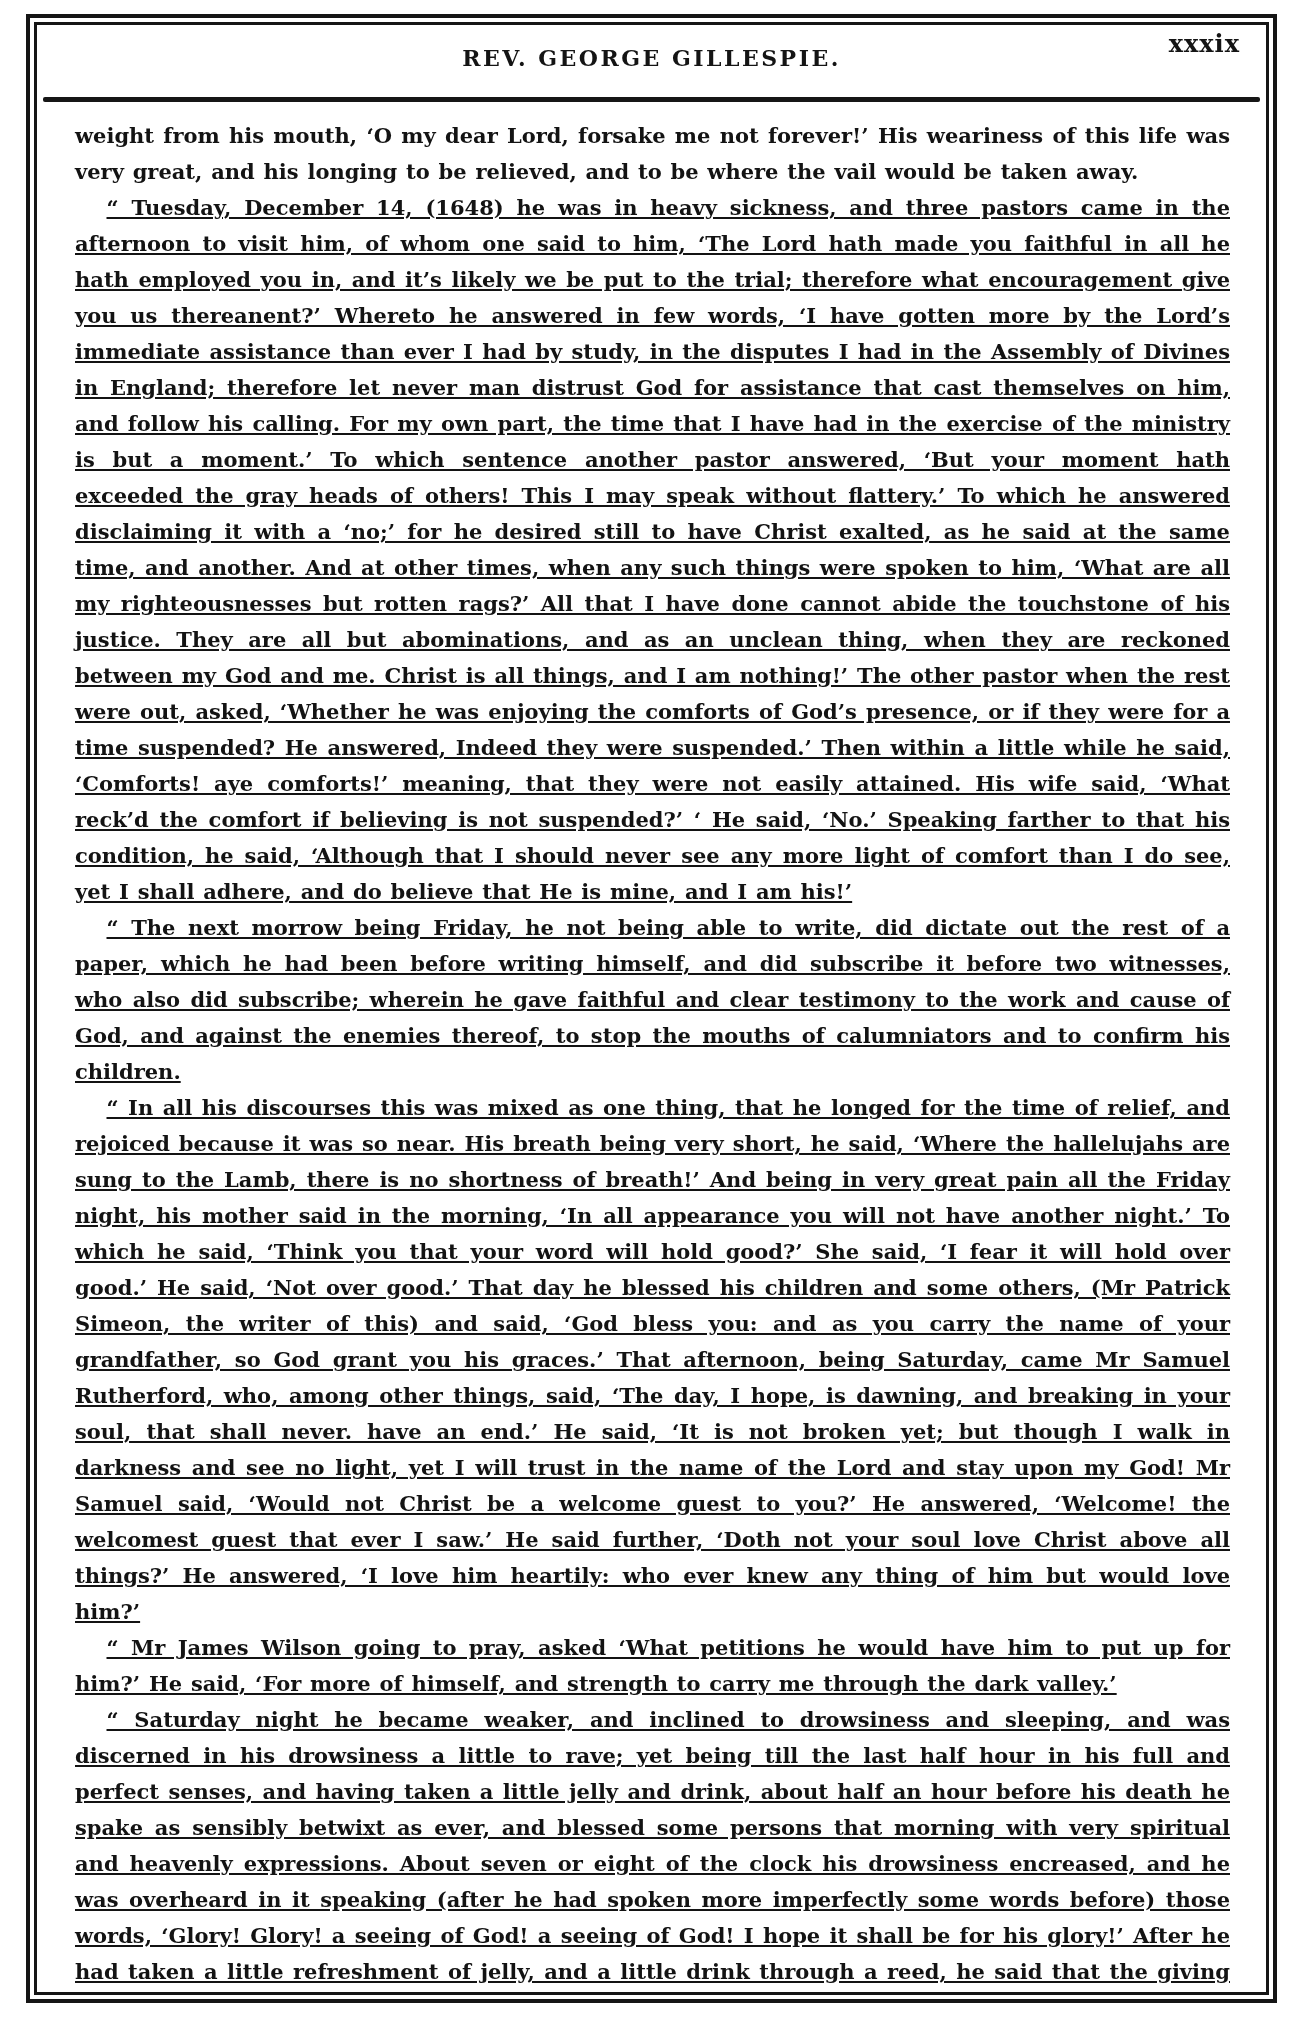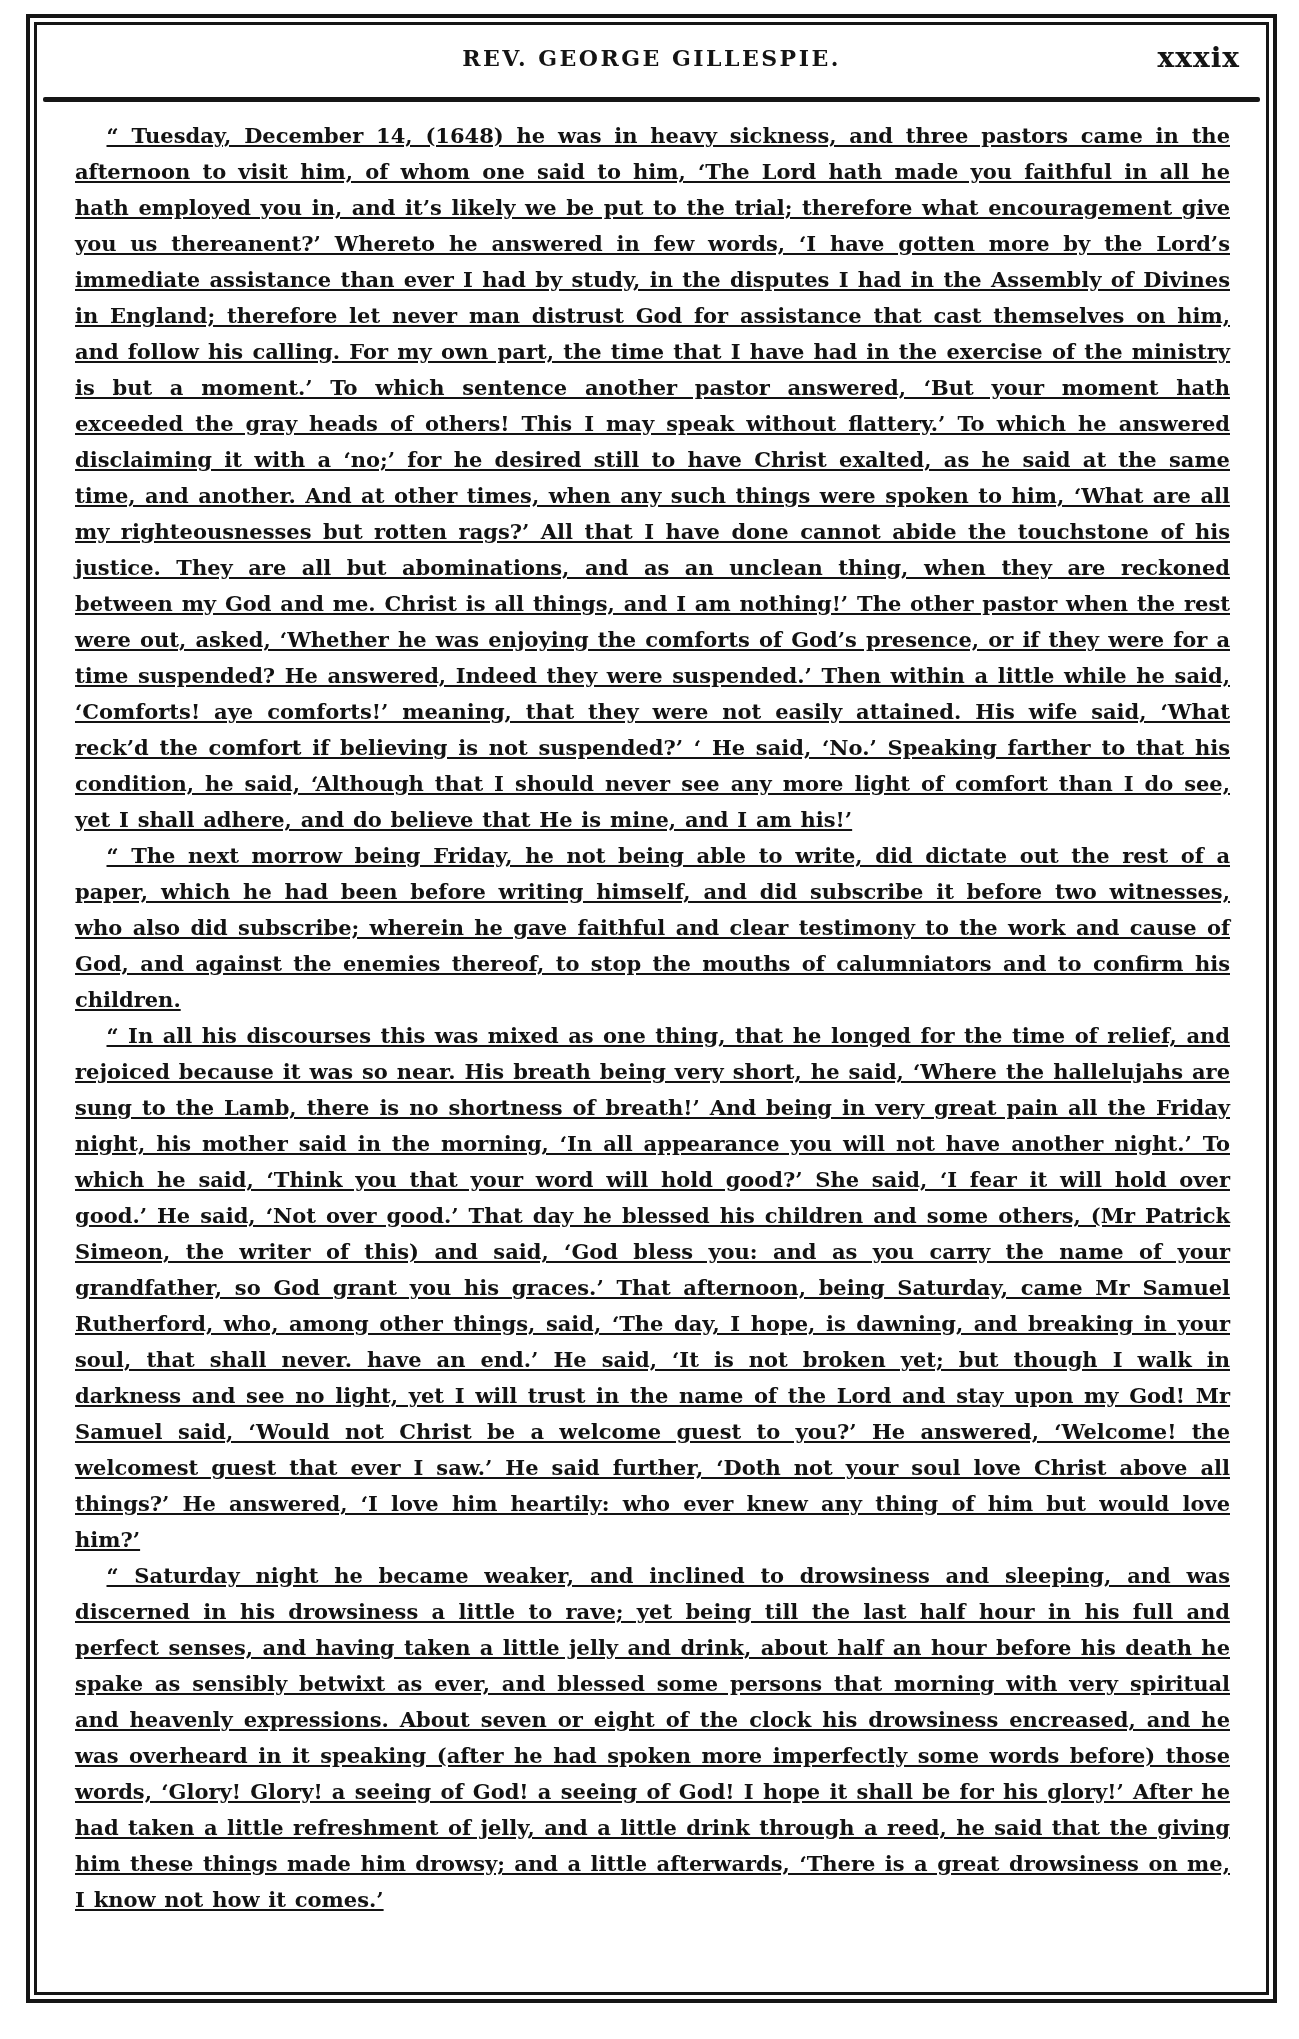--- a/index.html
+++ b/index.html
@@ -39,23 +39,23 @@
     top: 20px;
     text-align: center;
     font-weight: bold;
     font-size: 22px;
     letter-spacing: 2.5px;
     color: #141414;
   }
   .header .pagenum {
     position: absolute;
     right: 26px;
-    top: 16px;
+    top: 4px;
     font-weight: bold;
-    font-size: 28px;
+    font-size: 24px;
     letter-spacing: 1px;
     color: #141414;
   }
   .header-rule {
     height: 5px;
     background: #161616;
     margin: 10px 6px 0 6px;
     border-radius: 2px;
   }
   .body-text {
@@ -84,21 +84,23 @@
 
       <div class="header">
         <div class="title">REV. GEORGE GILLESPIE.</div>
         <div class="pagenum">xxxix</div>
       </div>
 
       <div class="header-rule"></div>
 
       <div class="body-text">
 
+      <p class="para">weight from his mouth, ‘O my dear Lord, forsake me not forever!’ His weariness of this life was very great, and his longing to be relieved, and to be where the vail would be taken away.</p>
           <p class="para indent">“ Tuesday, December 14, (1648) he was in heavy sickness, and three pastors came in the afternoon to visit him, of whom one said to him, ‘The Lord hath made you faithful in all he hath employed you in, and it’s likely we be put to the trial; therefore what encouragement give you us thereanent?’ Whereto he answered in few words, ‘I have gotten more by the Lord’s immediate assistance than ever I had by study, in the disputes I had in the Assembly of Divines in England; therefore let never man distrust God for assistance that cast themselves on him, and follow his calling. For my own part, the time that I have had in the exercise of the ministry is but a moment.’ To which sentence another pastor answered, ‘But your moment hath exceeded the gray heads of others! This I may speak without flattery.’ To which he answered disclaiming it with a ‘no;’ for he desired still to have Christ exalted, as he said at the same time, and another. And at other times, when any such things were spoken to him, ‘What are all my righteousnesses but rotten rags?’ All that I have done cannot abide the touchstone of his justice. They are all but abominations, and as an unclean thing, when they are reckoned between my God and me. Christ is all things, and I am nothing!’ The other pastor when the rest were out, asked, ‘Whether he was enjoying the comforts of God’s presence, or if they were for a time suspended? He answered, Indeed they were suspended.’ Then within a little while he said, ‘Comforts! aye comforts!’ meaning, that they were not easily attained. His wife said, ‘What reck’d the comfort if believing is not suspended?’ ‘ He said, ‘No.’ Speaking farther to that his condition, he said, ‘Although that I should never see any more light of comfort than I do see, yet I shall adhere, and do believe that He is mine, and I am his!’</p>
           <p class="para indent">“ The next morrow being Friday, he not being able to write, did dictate out the rest of a paper, which he had been before writing himself, and did subscribe it before two witnesses, who also did subscribe; wherein he gave faithful and clear testimony to the work and cause of God, and against the enemies thereof, to stop the mouths of calumniators and to confirm his children.</p>
           <p class="para indent">“ In all his discourses this was mixed as one thing, that he longed for the time of relief, and rejoiced because it was so near. His breath being very short, he said, ‘Where the hallelujahs are sung to the Lamb, there is no shortness of breath!’ And being in very great pain all the Friday night, his mother said in the morning, ‘In all appearance you will not have another night.’ To which he said, ‘Think you that your word will hold good?’ She said, ‘I fear it will hold over good.’ He said, ‘Not over good.’ That day he blessed his children and some others, (Mr Patrick Simeon, the writer of this) and said, ‘God bless you: and as you carry the name of your grandfather, so God grant you his graces.’ That afternoon, being Saturday, came Mr Samuel Rutherford, who, among other things, said, ‘The day, I hope, is dawning, and breaking in your soul, that shall never. have an end.’ He said, ‘It is not broken yet; but though I walk in darkness and see no light, yet I will trust in the name of the Lord and stay upon my God! Mr Samuel said, ‘Would not Christ be a welcome guest to you?’ He answered, ‘Welcome! the welcomest guest that ever I saw.’ He said further, ‘Doth not your soul love Christ above all things?’ He answered, ‘I love him heartily: who ever knew any thing of him but would love him?’</p>
+          <p class="para indent">“ Mr James Wilson going to pray, asked ‘What petitions he would have him to put up for him?’ He said, ‘For more of himself, and strength to carry me through the dark valley.’</p>
           <p class="para indent">“ Saturday night he became weaker, and inclined to drowsiness and sleeping, and was discerned in his drowsiness a little to rave; yet being till the last half hour in his full and perfect senses, and having taken a little jelly and drink, about half an hour before his death he spake as sensibly betwixt as ever, and blessed some persons that morning with very spiritual and heavenly expressions. About seven or eight of the clock his drowsiness encreased, and he was overheard in it speaking (after he had spoken more imperfectly some words before) those words, ‘Glory! Glory! a seeing of God! a seeing of God! I hope it shall be for his glory!’ After he had taken a little refreshment of jelly, and a little drink through a reed, he said that the giving him these things made him drowsy; and a little afterwards, ‘There is a great drowsiness on me, I know not how it comes.’</p>
         </div>
 
     </div>
   </div>
 </div>
 
 </body></html>

